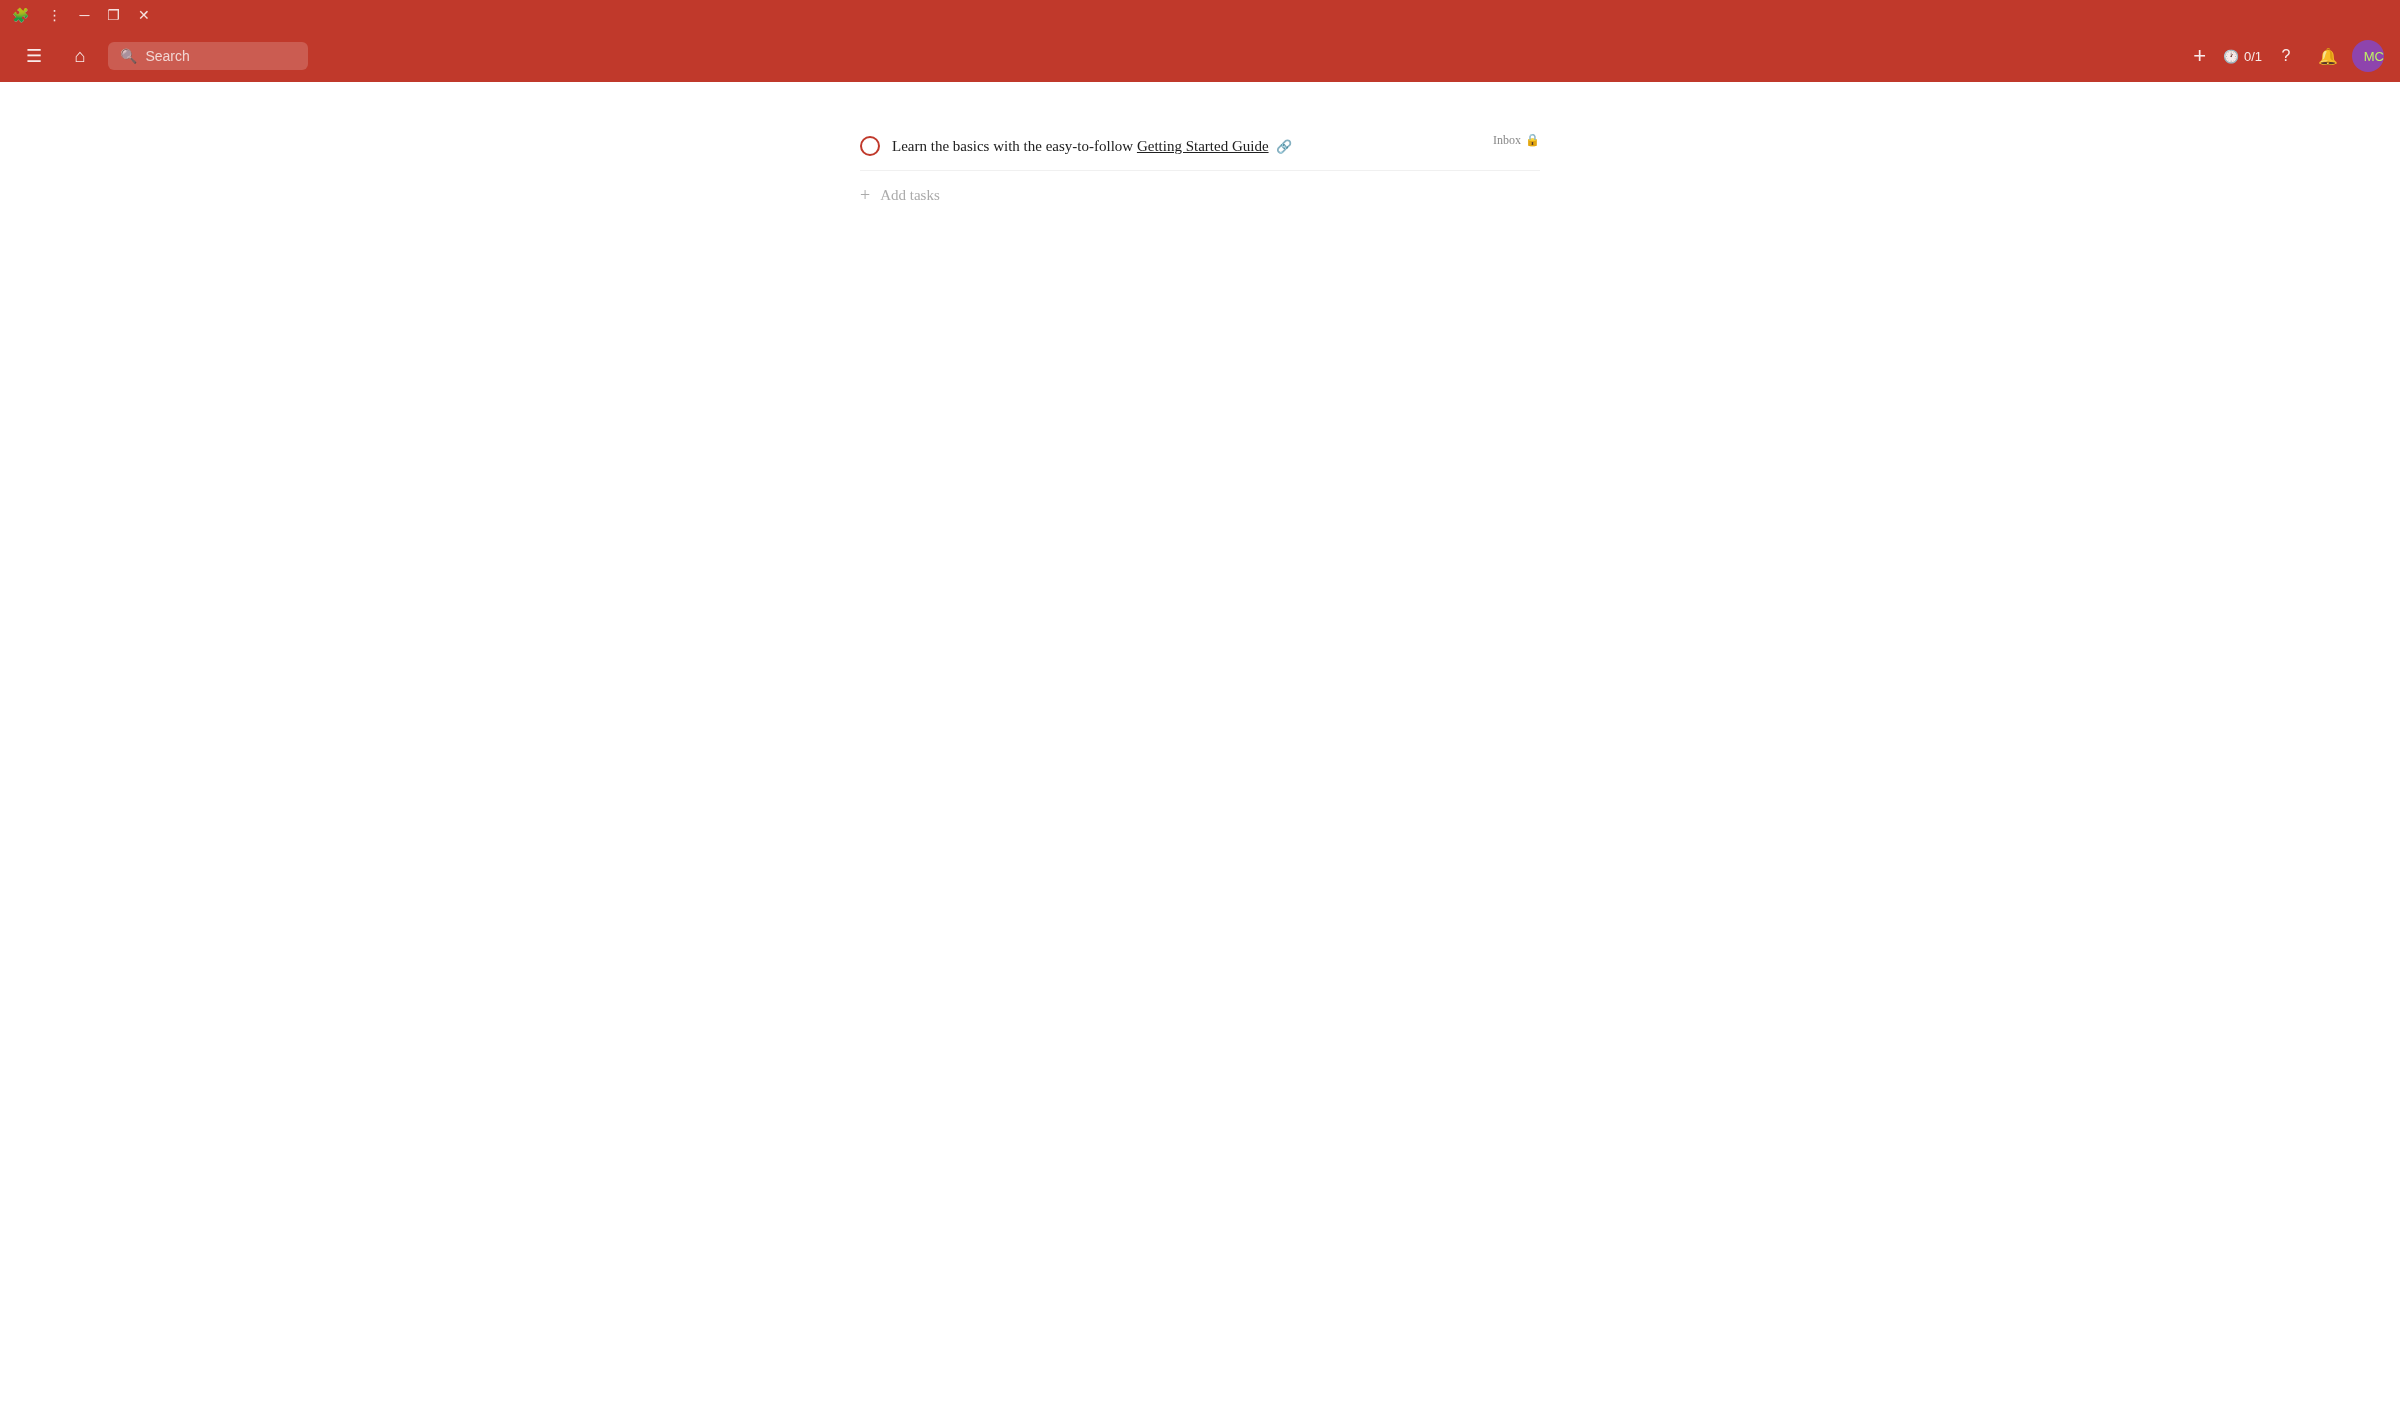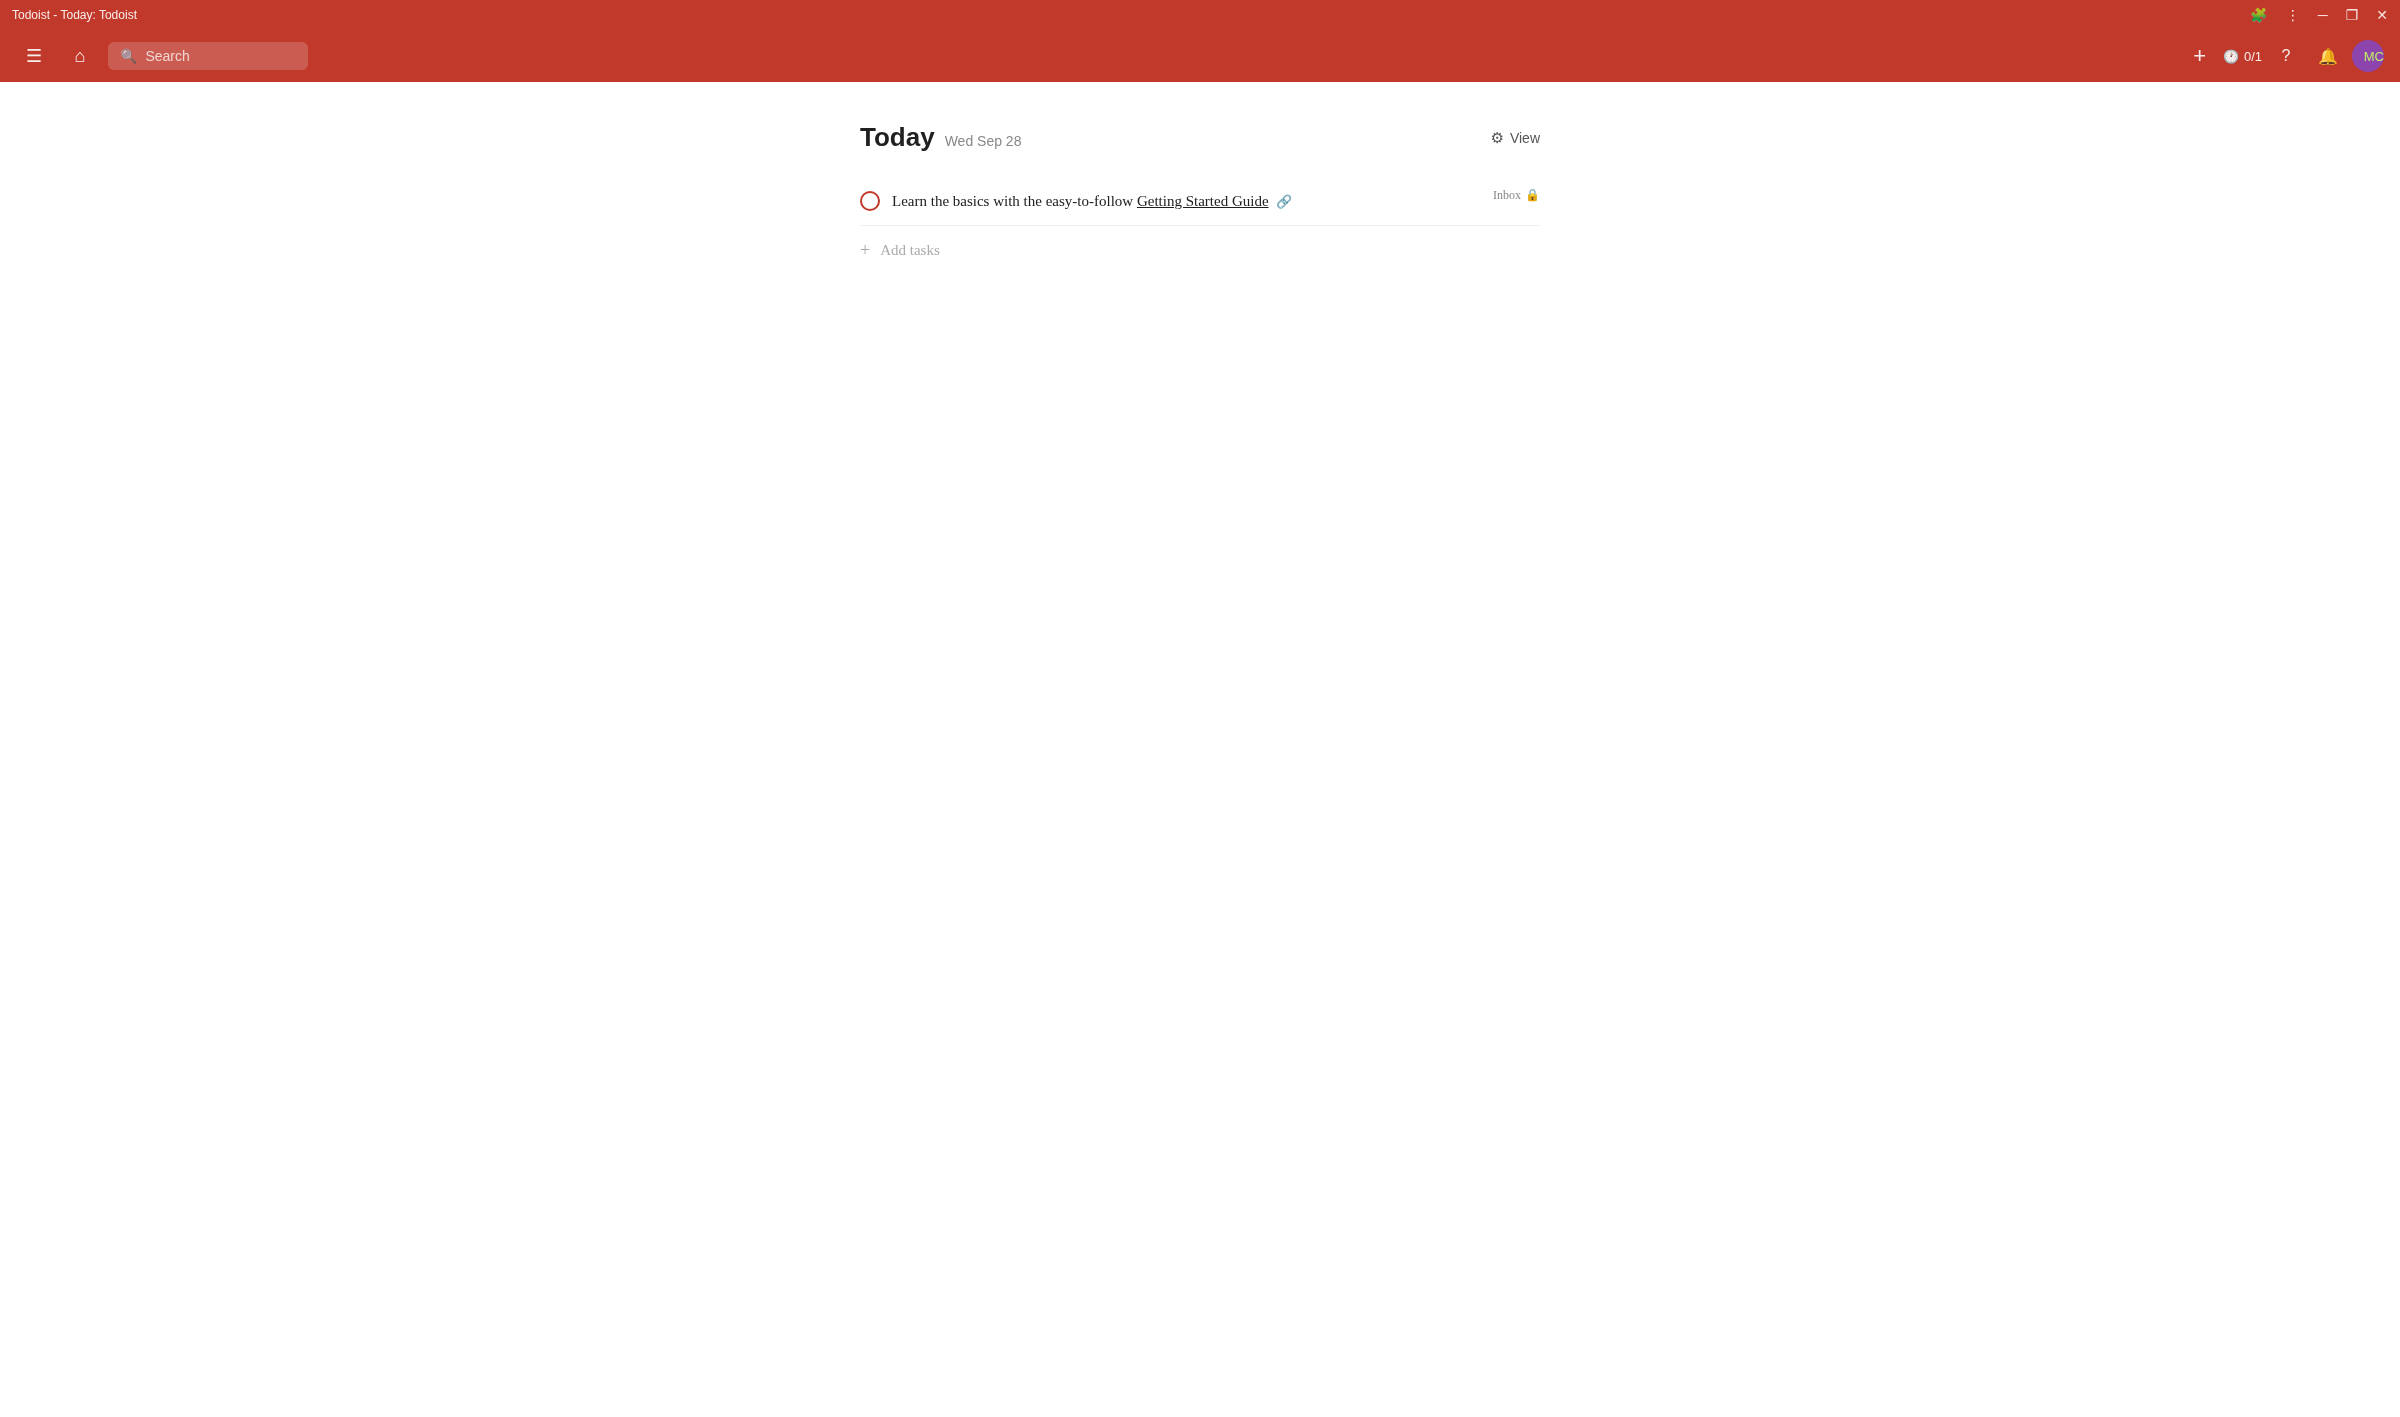--- a/index.html
+++ b/index.html
@@ -207,21 +207,20 @@
     .icon-home { font-size: 18px; }
     .icon-search { font-size: 14px; color: rgba(255,255,255,0.75); }
     .icon-plus { font-size: 22px; }
     .icon-lock { font-size: 12px; }
     .icon-dot { width: 8px; height: 8px; border-radius: 50%; background: #c0392b; display: inline-block; }
   </style>
 </head>
 <body>
 
 <div class="title-bar">
-  <span class="title-bar-text">Todoist - Today: Todoist</span>
   <div class="title-bar-controls">
     <span style="font-size:14px;">🧩</span>
     <span style="font-size:14px;">⋮</span>
     <span style="font-size:14px;">─</span>
     <span style="font-size:14px;">❐</span>
     <span style="font-size:14px;">✕</span>
   </div>
 </div>
 
 <div class="topnav">
@@ -250,30 +249,20 @@
       <span style="color:rgba(255,255,255,0.9);font-size:16px;">🔔</span>
     </button>
     <div class="avatar">
       <span>MC</span>
     </div>
   </div>
 </div>
 
 <div class="main">
 
-  <div class="page-header">
-    <div class="page-title-group">
-      <h1 class="page-title">Today</h1>
-      <span class="page-date">Wed Sep 28</span>
-    </div>
-    <button class="view-btn">
-      <span style="font-size:15px;">⚙</span>
-      <span>View</span>
-    </button>
-  </div>
 
   <div class="task-list">
 
     <div class="task-item">
       <div class="task-circle" style="border-color:#c0392b;"></div>
       <span class="task-text">
         Learn the basics with the easy-to-follow <a href="#">Getting Started Guide</a>
         <span class="link-icon">🔗</span>
       </span>
       <div class="task-meta">

